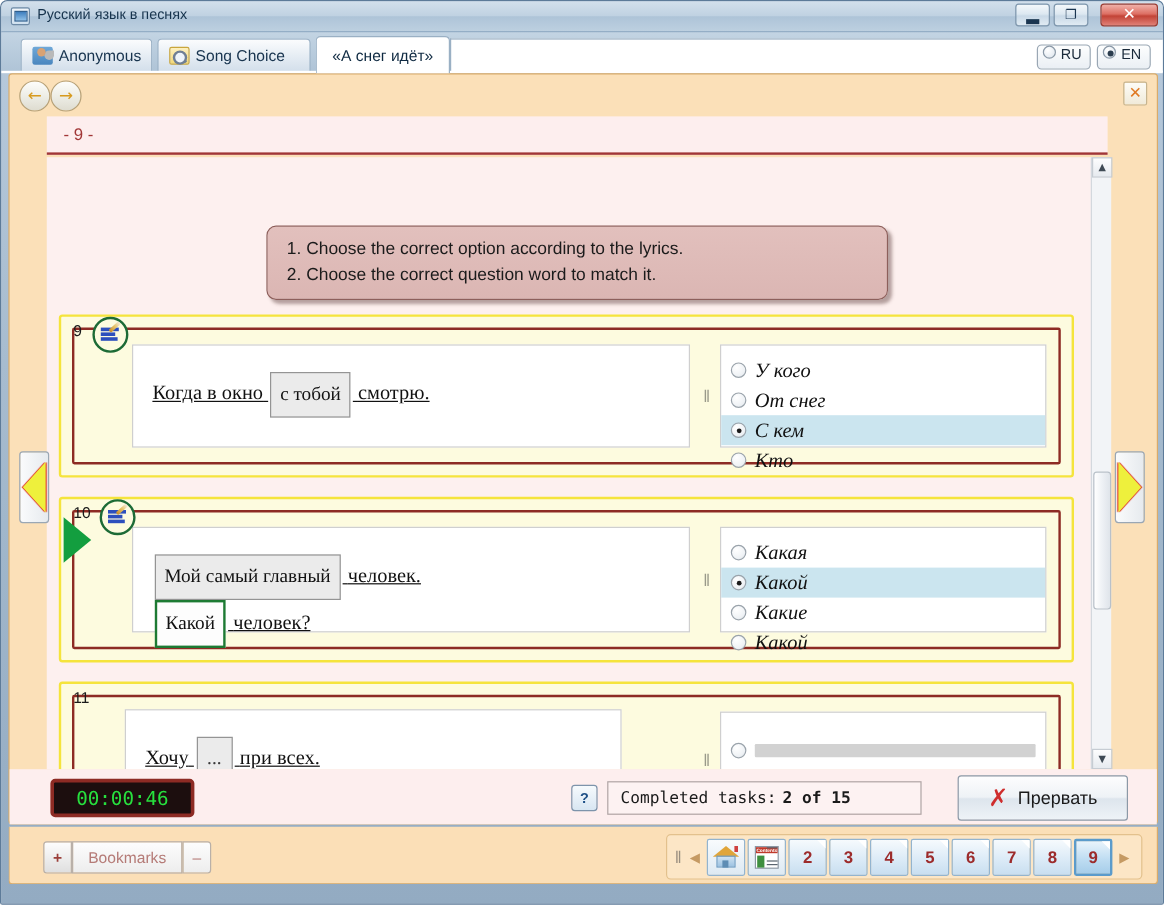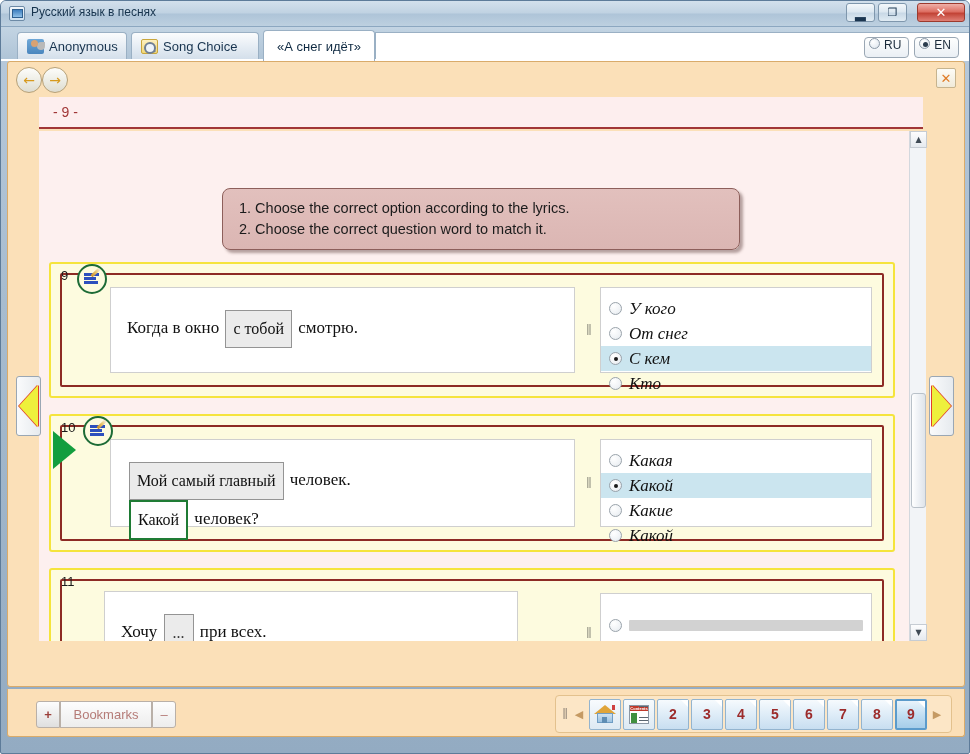--- a/index.html
+++ b/index.html
@@ -223,21 +223,21 @@
     transform: rotate(-42deg); border-radius:1px;
   }
 
   .sentbox {
     position:absolute; left:48px; top:12px; width:465px; bottom:12px;
     background:#ffffff; border:1px solid #cfcfcf;
     padding:22px 16px 0 16px;
   }
   .sentline {
     font-family:"Liberation Serif", serif; font-size:17px; color:#111;
-    line-height:34px; white-space:nowrap;
+    line-height:34px; white-space:nowrap;text-decoration:underline;
   }
   .blank {
     display:inline-block; padding:1px 7px; margin:0 2px;
     background:#ebebeb; border:1px solid #949494;
     font-family:"Liberation Serif", serif; font-size:16px; color:#111;
     vertical-align: middle;
   }
   .blank.green { border:2px solid #1d7a33; background:#fdfdfd; }
   .blank.empty { color:#3a3a3a; padding:1px 8px; }
 
@@ -623,20 +623,34 @@
   </div>
 
   <div class="sidearrow" id="sidearrow-left">
     <span class="tri tri-left"></span>
   </div>
   <div class="sidearrow" id="sidearrow-right">
     <span class="tri tri-right"></span>
   </div>
   <div id="greenarrow"></div>
 
+  <div id="statusbar">
+    <div id="timer">00:00:46</div>
+    <div id="helpbtn">
+      <span>?</span>
+    </div>
+    <div id="completed">
+      <span>Completed tasks:</span>
+      <b>2 of 15</b>
+    </div>
+    <div id="abortbtn">
+      <span class="xmark">✗</span>
+      <span>Прервать</span>
+    </div>
+  </div>
 
   <div id="bottombar">
     <div id="bookmarks">
       <div class="bmseg plus">
         <span>+</span>
       </div>
       <div class="bmseg mid">
         <span>Bookmarks</span>
       </div>
       <div class="bmseg minus">

